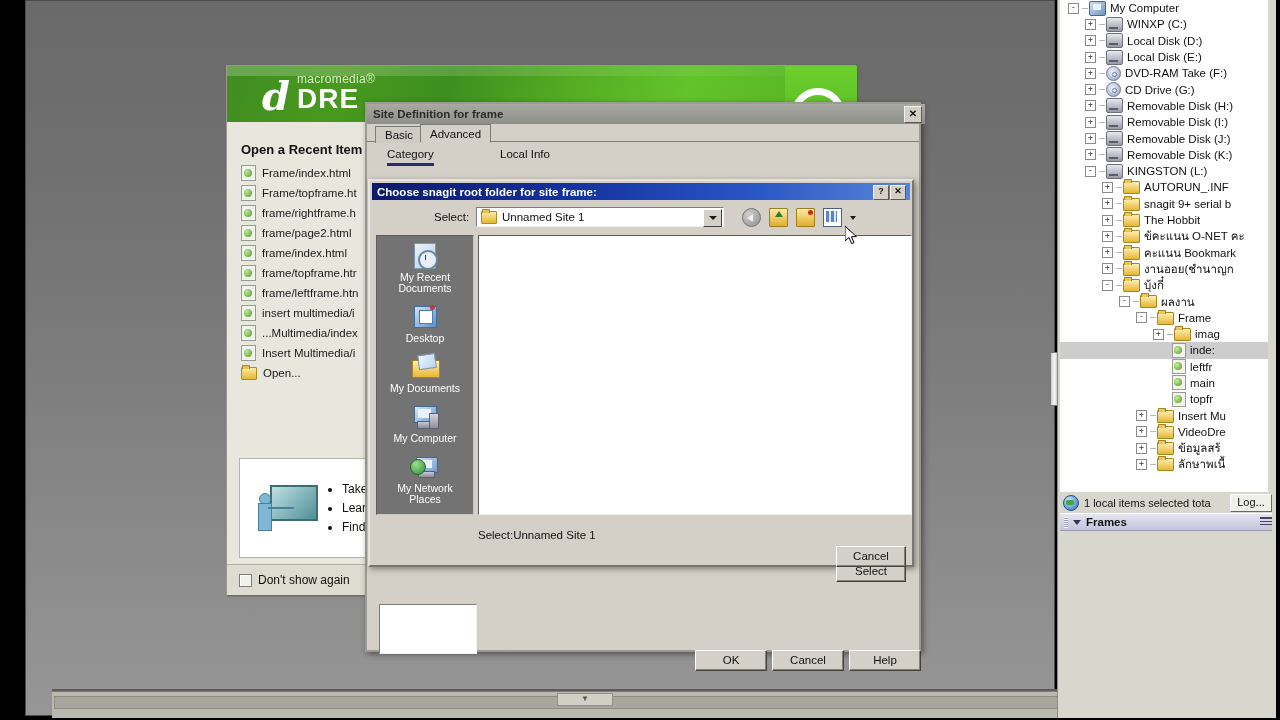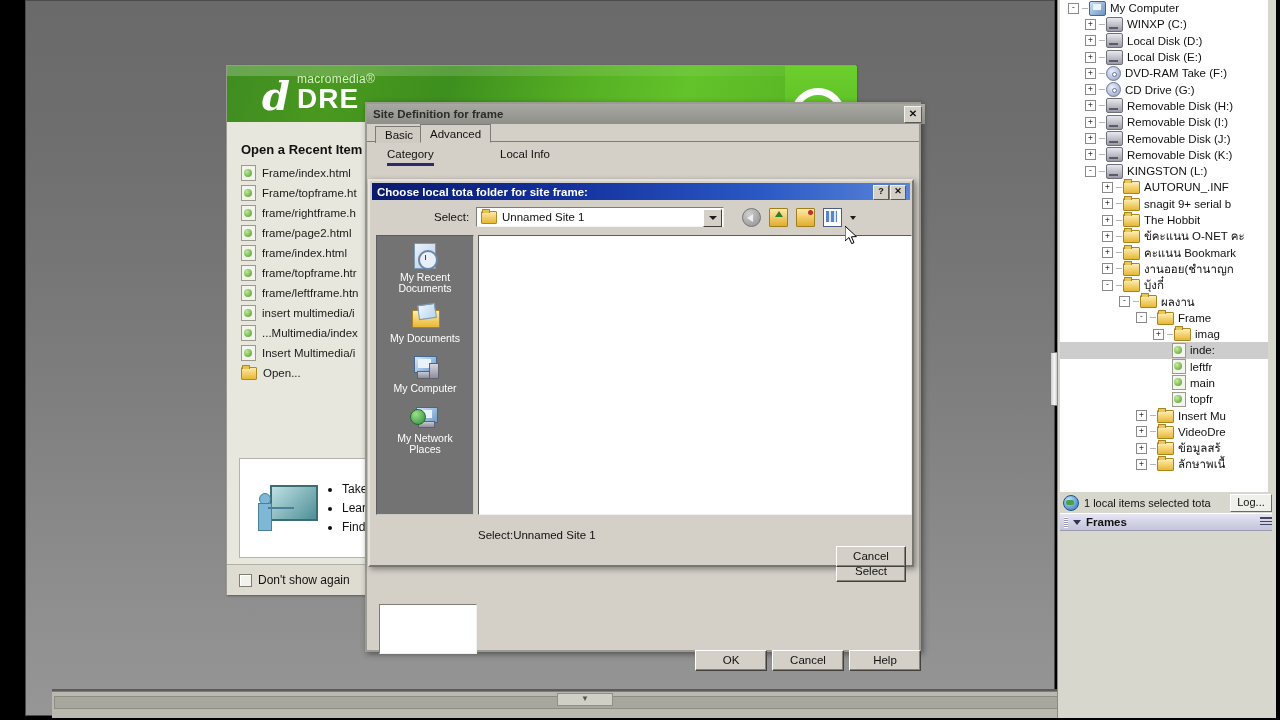--- a/index.html
+++ b/index.html
@@ -513,21 +513,21 @@
       <div class="sd-buttons">
         <div class="btn" style="left:322px;top:8px;">OK</div>
         <div class="btn" style="left:399px;top:8px;">Cancel</div>
         <div class="btn" style="left:476px;top:8px;">Help</div>
       </div>
     </div>
   </div>
 
   <div class="fb-dialog">
     <div class="fb-titlebar">
-      <div class="t">Choose local tota folder for site frame:</div>
+      <div class="t">Choose snagit root folder for site frame:</div>
       <div class="fb-wbtn" style="right:21px;">?</div>
       <div class="fb-wbtn" style="right:4px;">✕</div>
     </div>
 
     <div class="fb-toolbar">
       <div class="fb-lbl">Select:</div>
       <div class="combo">
         <div class="ic-folder"></div>
         <div class="val">Unnamed Site 1</div>
         <div class="combo-arrow">
@@ -547,20 +547,29 @@
         <div class="place">
           <div class="pico ic-recent">
             <span class="pl p1"></span>
             <span class="pl p2"></span>
             <span class="pl p3"></span>
             <span class="pl p4"></span>
           </div>
           <div>My Recent<br>Documents</div>
         </div>
         <div class="place">
+          <div class="pico ic-desktop">
+            <span class="pl p1"></span>
+            <span class="pl p2"></span>
+            <span class="pl p3"></span>
+            <span class="pl p4"></span>
+          </div>
+          <div>Desktop</div>
+        </div>
+        <div class="place">
           <div class="pico ic-docs">
             <span class="pl p1"></span>
             <span class="pl p2"></span>
             <span class="pl p3"></span>
             <span class="pl p4"></span>
           </div>
           <div>My Documents</div>
         </div>
         <div class="place">
           <div class="pico ic-comp">

